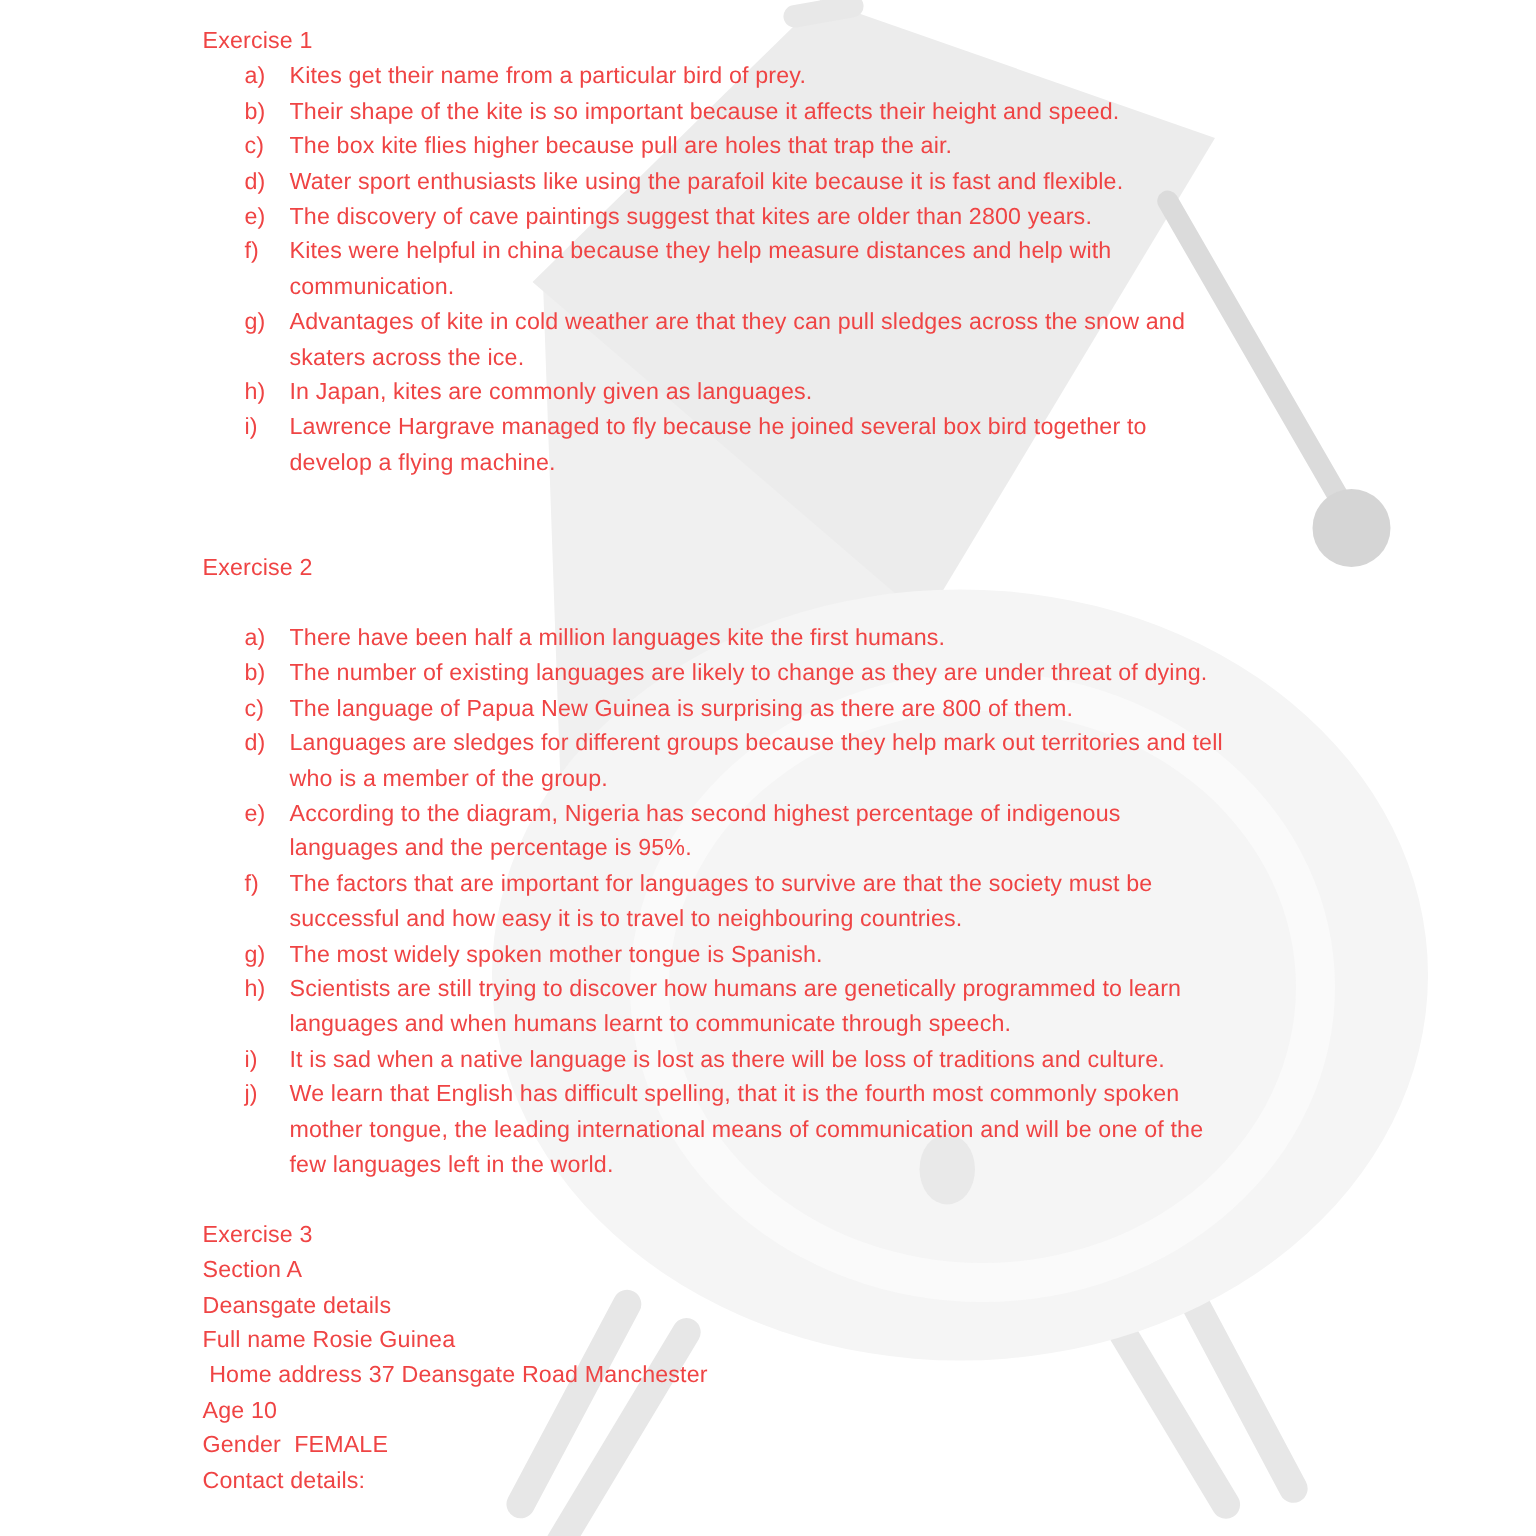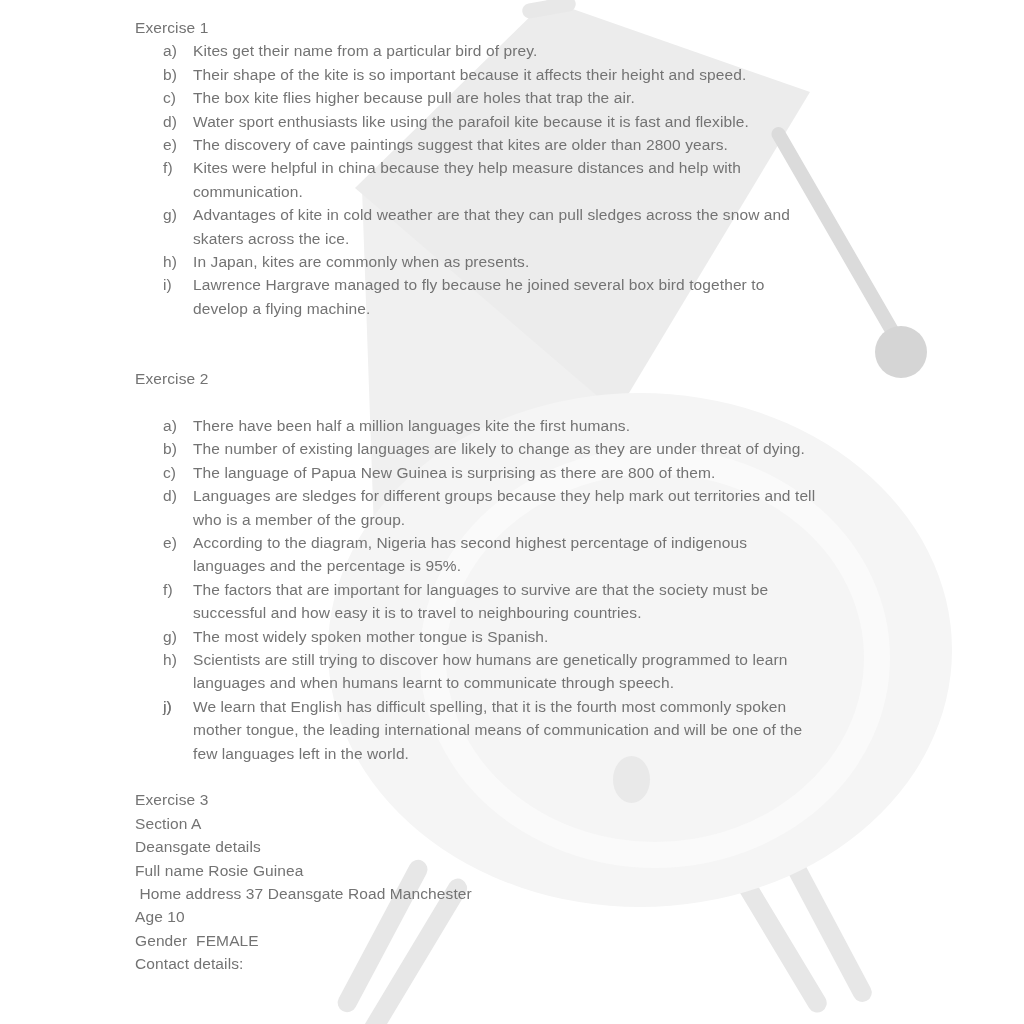--- a/index.html
+++ b/index.html
@@ -1,20 +1,20 @@
 <!DOCTYPE html>
 <html><head>
 <meta charset="utf-8">
 <style>
   html,body { margin:0; padding:0; background:#ffffff; }
   .page {
     position:relative; width:1024px; height:1024px;
     background:#ffffff; overflow:hidden;
     font-family:"Liberation Sans","DejaVu Sans",sans-serif;
-    color:#737373;
+    color:#ef4444;
   }
 
   
   .wm { position:absolute; inset:0; z-index:0; }
   .wm div { position:absolute; }
   .wm-leg { width:19px; border-radius:10px; background:#e7e7e7; transform-origin:top center; }
   .wm-leg.l1 { left:413px; top:861px; height:170px; transform:rotate(28deg); }
   .wm-leg.l2 { left:453px; top:880px; height:182px; transform:rotate(31deg); }
   .wm-leg.r1 { left:723px; top:862px; height:174px; transform:rotate(-31deg); }
   .wm-leg.r2 { left:768px; top:833px; height:190px; transform:rotate(-28deg); }
@@ -78,21 +78,21 @@
     <ol class="items">
       <li><span class="marker">a)</span><span>Kites get their name from a particular bird of prey.</span></li>
       <li><span class="marker">b)</span><span>Their shape of the kite is so important because it affects their height and speed.</span></li>
       <li><span class="marker">c)</span><span>The box kite flies higher because pull are holes that trap the air.</span></li>
       <li><span class="marker">d)</span><span>Water sport enthusiasts like using the parafoil kite because it is fast and flexible.</span></li>
       <li><span class="marker">e)</span><span>The discovery of cave paintings suggest that kites are older than 2800 years.</span></li>
       <li><span class="marker">f)</span><span>Kites were helpful in china because they help measure distances and help with
 communication.</span></li>
       <li><span class="marker">g)</span><span>Advantages of kite in cold weather are that they can pull sledges across the snow and
 skaters across the ice.</span></li>
-      <li><span class="marker">h)</span><span>In Japan, kites are commonly when as presents.</span></li>
+      <li><span class="marker">h)</span><span>In Japan, kites are commonly given as languages.</span></li>
       <li><span class="marker">i)</span><span>Lawrence Hargrave managed to fly because he joined several box bird together to
 develop a flying machine.</span></li>
     </ol>
 
     <div class="sp2"></div>
 
     <div class="heading">Exercise 2</div>
     <div class="sp1"></div>
     <ol class="items">
       <li><span class="marker">a)</span><span>There have been half a million languages kite the first humans.</span></li>
@@ -100,21 +100,21 @@
       <li><span class="marker">c)</span><span>The language of Papua New Guinea is surprising as there are 800 of them.</span></li>
       <li><span class="marker">d)</span><span>Languages are sledges for different groups because they help mark out territories and tell
 who is a member of the group.</span></li>
       <li><span class="marker">e)</span><span>According to the diagram, Nigeria has second highest percentage of indigenous
 languages and the percentage is 95%.</span></li>
       <li><span class="marker">f)</span><span>The factors that are important for languages to survive are that the society must be
 successful and how easy it is to travel to neighbouring countries.</span></li>
       <li><span class="marker">g)</span><span>The most widely spoken mother tongue is Spanish.</span></li>
       <li><span class="marker">h)</span><span>Scientists are still trying to discover how humans are genetically programmed to learn
 languages and when humans learnt to communicate through speech.</span></li>
-      <li><span class="marker">i)</span></li>
+      <li><span class="marker">i)</span><span>It is sad when a native language is lost as there will be loss of traditions and culture.</span></li>
       <li><span class="marker">j)</span><span>We learn that English has difficult spelling, that it is the fourth most commonly spoken
 mother tongue, the leading international means of communication and will be one of the
 few languages left in the world.</span></li>
     </ol>
 
     <div class="sp1"></div>
 
     <div class="heading">Exercise 3</div>
     <div class="line">Section A</div>
     <div class="line">Deansgate details</div>

